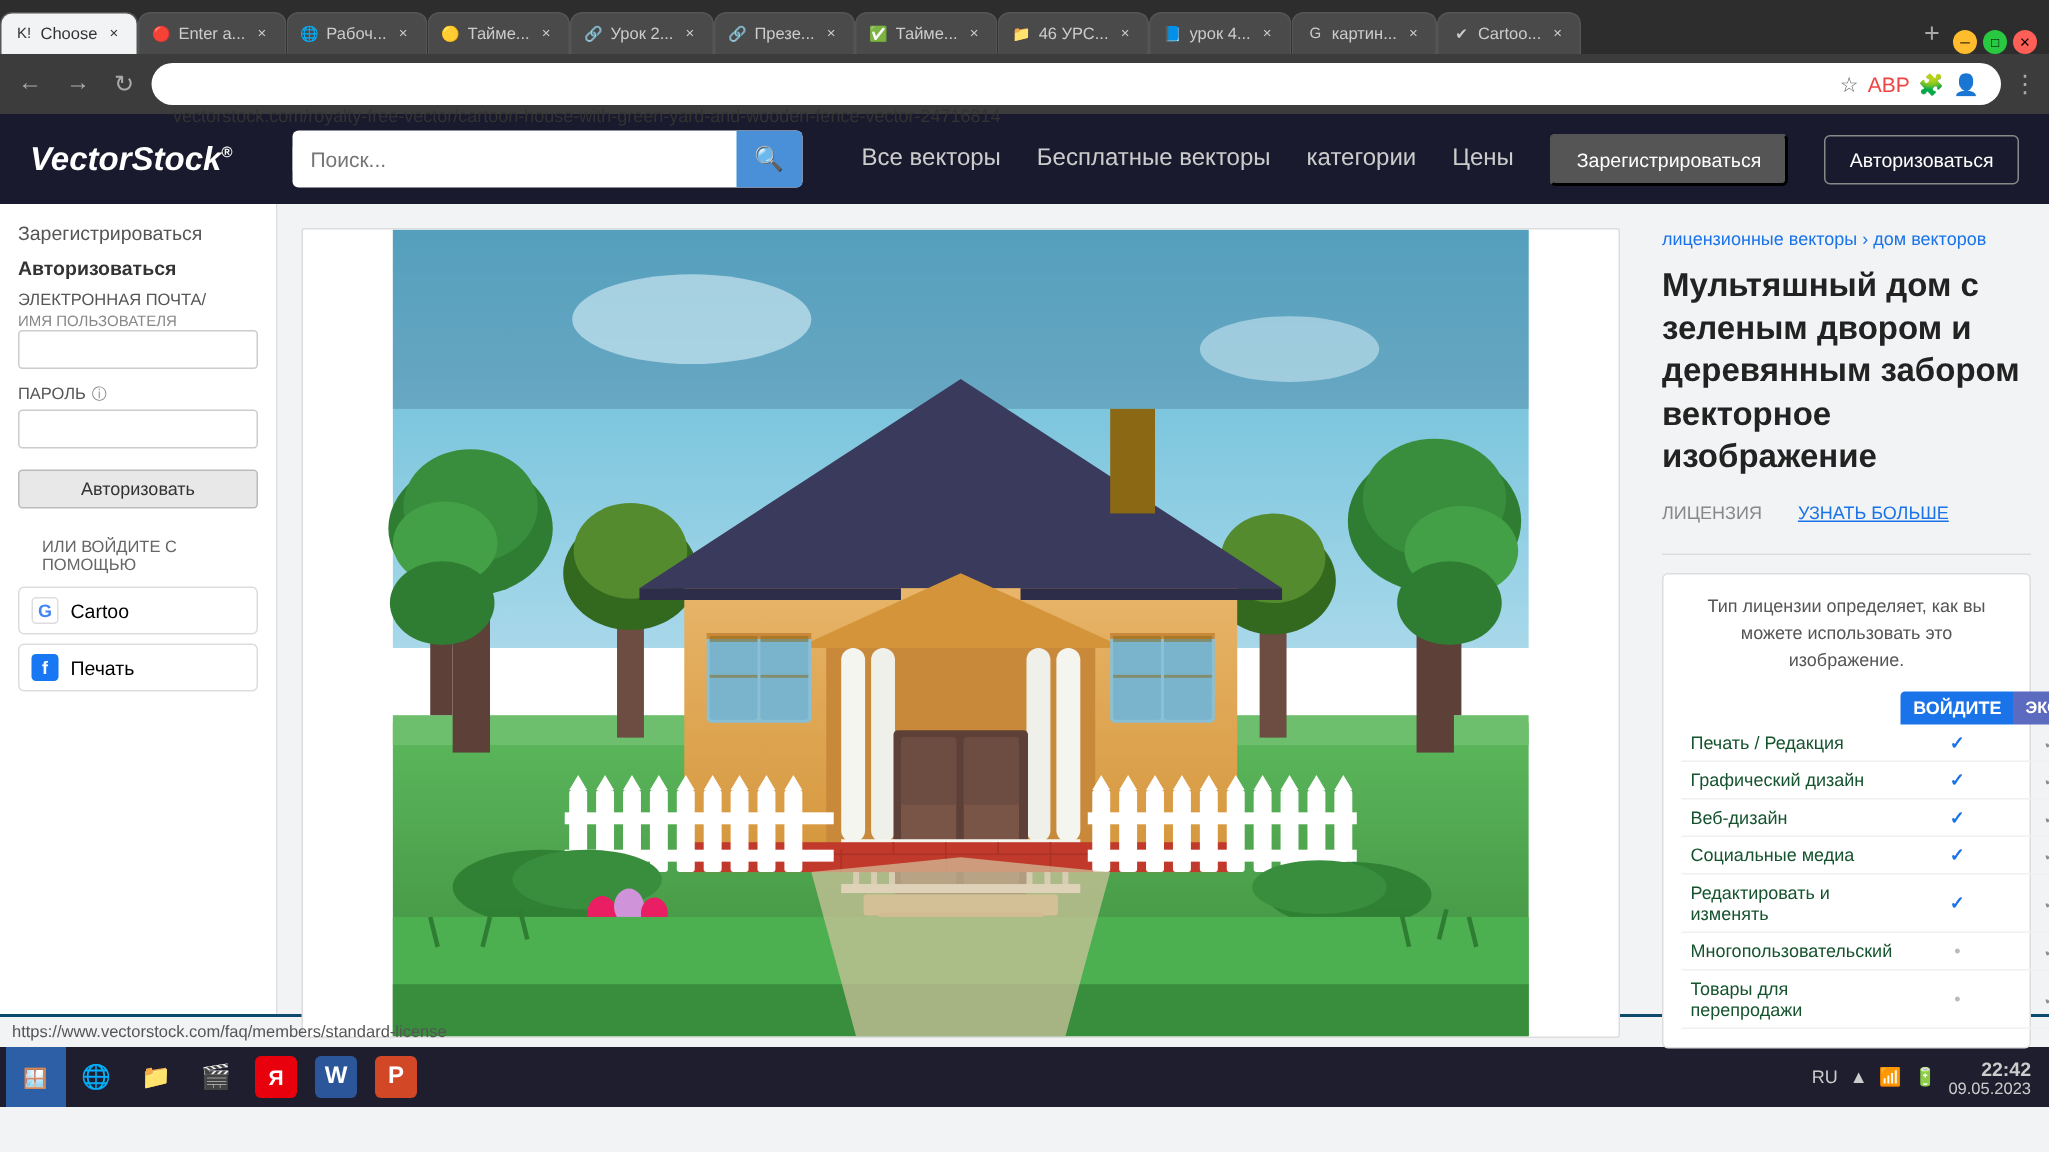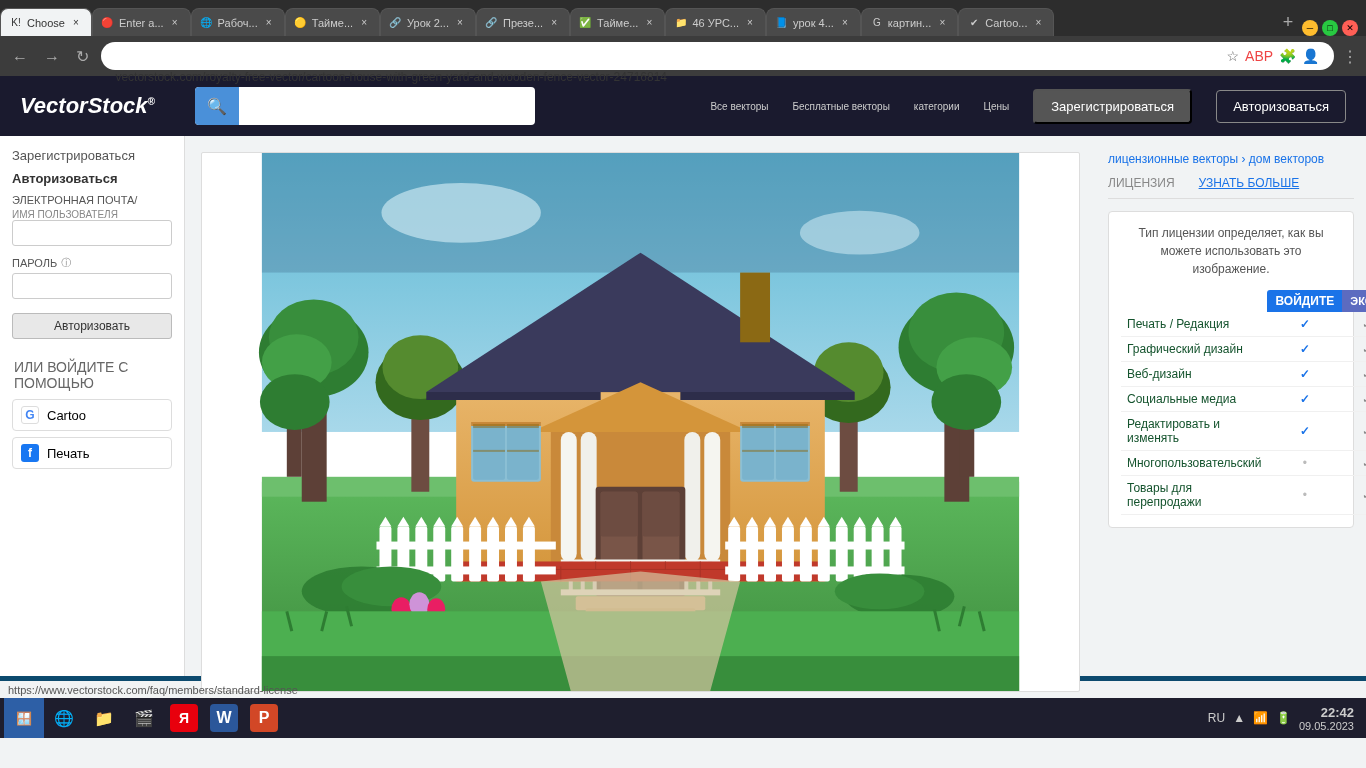--- a/index.html
+++ b/index.html
@@ -25,68 +25,68 @@
     .toolbar-icons { display: flex; gap: 8px; color: #aaa; font-size: 16px; align-items: center; }
 
     
     .site-nav { background: #1a1a2e; display: flex; align-items: center; padding: 16px 20px; height: 60px; gap: 20px; }
     .site-logo { color: #fff; font-size: 22px; font-weight: bold; font-style: italic; margin-right: 20px; }
     .site-logo sup { font-size: 10px; }
     .search-bar { display: flex; align-items: center; background: #fff; border-radius: 4px; overflow: hidden; flex: 0 0 340px; height: 38px; }
     .search-input { flex: 1; border: none; outline: none; padding: 0 12px; font-size: 14px; color: #999; }
     .search-btn { background: #4a90d9; width: 44px; height: 38px; display: flex; align-items: center; justify-content: center; color: #fff; font-size: 16px; cursor: pointer; border: none; }
     .nav-links { display: flex; gap: 24px; margin-left: auto; align-items: center; }
-    .nav-link { color: #ccc; font-size: 10px; cursor: pointer; text-decoration: none; }
+    .nav-link { color: #ccc; font-size: 16px; cursor: pointer; text-decoration: none; }
     .nav-btn-reg { background: #555; color: #fff; padding: 8px 16px; border-radius: 4px; font-size: 13px; cursor: pointer; }
     .nav-btn-login { background: transparent; border: 1px solid #888; color: #fff; padding: 8px 16px; border-radius: 4px; font-size: 13px; cursor: pointer; }
 
     
     .content-area { display: flex; width: 100%; background: #f1f3f4; }
 
     
     .sidebar { width: 185px; background: #fff; border-right: 1px solid #ddd; padding: 12px; flex-shrink: 0; }
     .sidebar-login-link { font-size: 13px; color: #555; margin-bottom: 8px; cursor: pointer; }
     .sidebar-section-title { font-size: 13px; font-weight: bold; color: #333; margin-bottom: 8px; }
     .field-label { font-size: 11px; color: #555; margin-bottom: 3px; }
     .field-sublabel { font-size: 10px; color: #888; }
     .text-field { width: 100%; border: 1px solid #ccc; border-radius: 3px; height: 26px; margin-bottom: 10px; padding: 0 6px; font-size: 12px; }
     .password-row { display: flex; align-items: center; gap: 4px; margin-bottom: 3px; }
     .password-label { font-size: 11px; color: #555; }
     .password-help { font-size: 10px; color: #888; }
     .login-btn { width: 100%; background: #e8e8e8; border: 1px solid #bbb; border-radius: 3px; padding: 5px 0; font-size: 12px; cursor: pointer; color: #333; margin-top: 4px; margin-bottom: 12px; }
-    .or-divider { font-size: 14px; color: #666; margin: 8px 2px; }
+    .or-divider { font-size: 11px; color: #666; margin: 8px 16px; }
     .social-btn { display: flex; align-items: center; gap: 8px; padding: 6px 8px; border: 1px solid #ddd; border-radius: 4px; cursor: pointer; margin-bottom: 6px; font-size: 13px; }
     .social-icon { width: 18px; height: 18px; border-radius: 3px; display: flex; align-items: center; justify-content: center; font-size: 12px; font-weight: bold; }
     .google-icon { background: #fff; color: #4285F4; border: 1px solid #ddd; }
     .fb-icon { background: #1877F2; color: #fff; }
     .image-panel { flex: 1; padding: 16px; }
     .main-image-container { background: #fff; border: 1px solid #ddd; width: 100%; height: 540px; overflow: hidden; border-radius: 2px; }
 
     
     .info-panel { width: 270px; padding: 16px 12px; flex-shrink: 0; background: #f1f3f4; }
     .info-breadcrumb { font-size: 12px; color: #1a73e8; margin-bottom: 10px; }
     .info-breadcrumb a { color: #1a73e8; text-decoration: none; cursor: pointer; }
     .info-breadcrumb span { color: #1a73e8; }
     .info-title { font-size: 22px; font-weight: bold; color: #222; line-height: 1.3; margin-bottom: 16px; }
-    .license-tabs { display: flex; align-items: center; gap: 24px; margin-bottom: 12px; border-bottom: 1px solid #ddd; padding-bottom: 8px; }
+    .license-tabs { display: flex; align-items: center; gap: 24px; margin-bottom: 12px; border-bottom: 1px solid #ddd; padding-bottom: 20px; }
     .license-tab { font-size: 12px; color: #888; cursor: pointer; text-transform: uppercase; }
     .license-tab-link { font-size: 12px; color: #1a73e8; cursor: pointer; text-decoration: underline; text-transform: uppercase; }
     .license-box { background: #fff; border: 1px solid #ddd; border-radius: 4px; padding: 12px; }
     .license-desc { font-size: 12px; color: #555; text-align: center; margin-bottom: 12px; line-height: 1.5; }
     .license-table { width: 100%; border-collapse: collapse; }
     .license-table th { font-size: 12px; padding: 4px 8px; text-align: center; }
     .license-table th.standard { background: #1a73e8; color: #fff; border-radius: 3px 0 0 0; }
     .license-table th.extended { background: #5c6bc0; color: #fff; border-radius: 0 3px 0 0; font-size: 11px; }
     .license-table td { font-size: 12px; padding: 5px 6px; color: #14532d; border-bottom: 1px solid #f0f0f0; }
     .license-table td.check { text-align: center; color: #1a73e8; font-weight: bold; }
     .license-table td.check-gray { text-align: center; color: #888; }
     .license-table td.dot { text-align: center; color: #bbb; }
 
     
-    .status-bar { background: #f1f3f4; border-top: 5px solid #0c4a6e; height: 22px; display: flex; align-items: center; padding: 0 8px; font-size: 11px; color: #555; }
+    .status-bar { background: #f1f3f4; border-top: 2px solid #0c4a6e; height: 22px; display: flex; align-items: center; padding: 0 8px; font-size: 11px; color: #555; }
 
     
     .taskbar { background: #1e1e2e; height: 40px; display: flex; align-items: center; padding: 0 4px; }
     .taskbar-start { width: 40px; height: 40px; background: #2d5fa6; display: flex; align-items: center; justify-content: center; cursor: pointer; }
     .taskbar-btn { width: 40px; height: 40px; display: flex; align-items: center; justify-content: center; cursor: pointer; }
     .taskbar-btn-icon { width: 28px; height: 28px; border-radius: 4px; display: flex; align-items: center; justify-content: center; font-size: 16px; }
     .taskbar-right { margin-left: auto; display: flex; align-items: center; gap: 8px; color: #ccc; font-size: 12px; padding-right: 8px; }
     .taskbar-time { text-align: right; }
     .taskbar-time .time { font-size: 13px; font-weight: bold; }
     .taskbar-time .date { font-size: 11px; }
@@ -179,20 +179,21 @@
     <div class="toolbar-icons">
       <span>⋮</span>
     </div>
   </div>
 
   <div class="site-nav">
     <div class="site-logo">
       <span>VectorStock</span><sup>®</sup>
     </div>
     <div class="search-bar">
+      <input class="search-input" type="text" placeholder="Поиск..." style="">
       <button class="search-btn">🔍</button>
     </div>
     <div class="nav-links">
       <span class="nav-link">Все векторы</span>
       <span class="nav-link">Бесплатные векторы</span>
       <span class="nav-link">категории</span>
       <span class="nav-link">Цены</span>
       <button class="nav-btn-reg">Зарегистрироваться</button>
       <button class="nav-btn-login">Авторизоваться</button>
     </div>
@@ -424,20 +425,21 @@
         </svg>
       </div>
     </div>
 
     <div class="info-panel">
       <div class="info-breadcrumb">
         <a>лицензионные векторы</a>
         <span> › </span>
         <a>дом векторов</a>
       </div>
+      <div class="info-title">Мультяшный дом с зеленым двором и деревянным забором векторное изображение</div>
       <div class="license-tabs">
         <span class="license-tab">ЛИЦЕНЗИЯ</span>
         <span class="license-tab-link">УЗНАТЬ БОЛЬШЕ</span>
       </div>
       <div class="license-box">
         <div class="license-desc">Тип лицензии определяет, как вы можете использовать это изображение.</div>
         <table class="license-table">
           <thead>
             <tr>
               <th style="width:60%;text-align:left;font-size:11px;color:#888;font-weight:normal;"></th>

